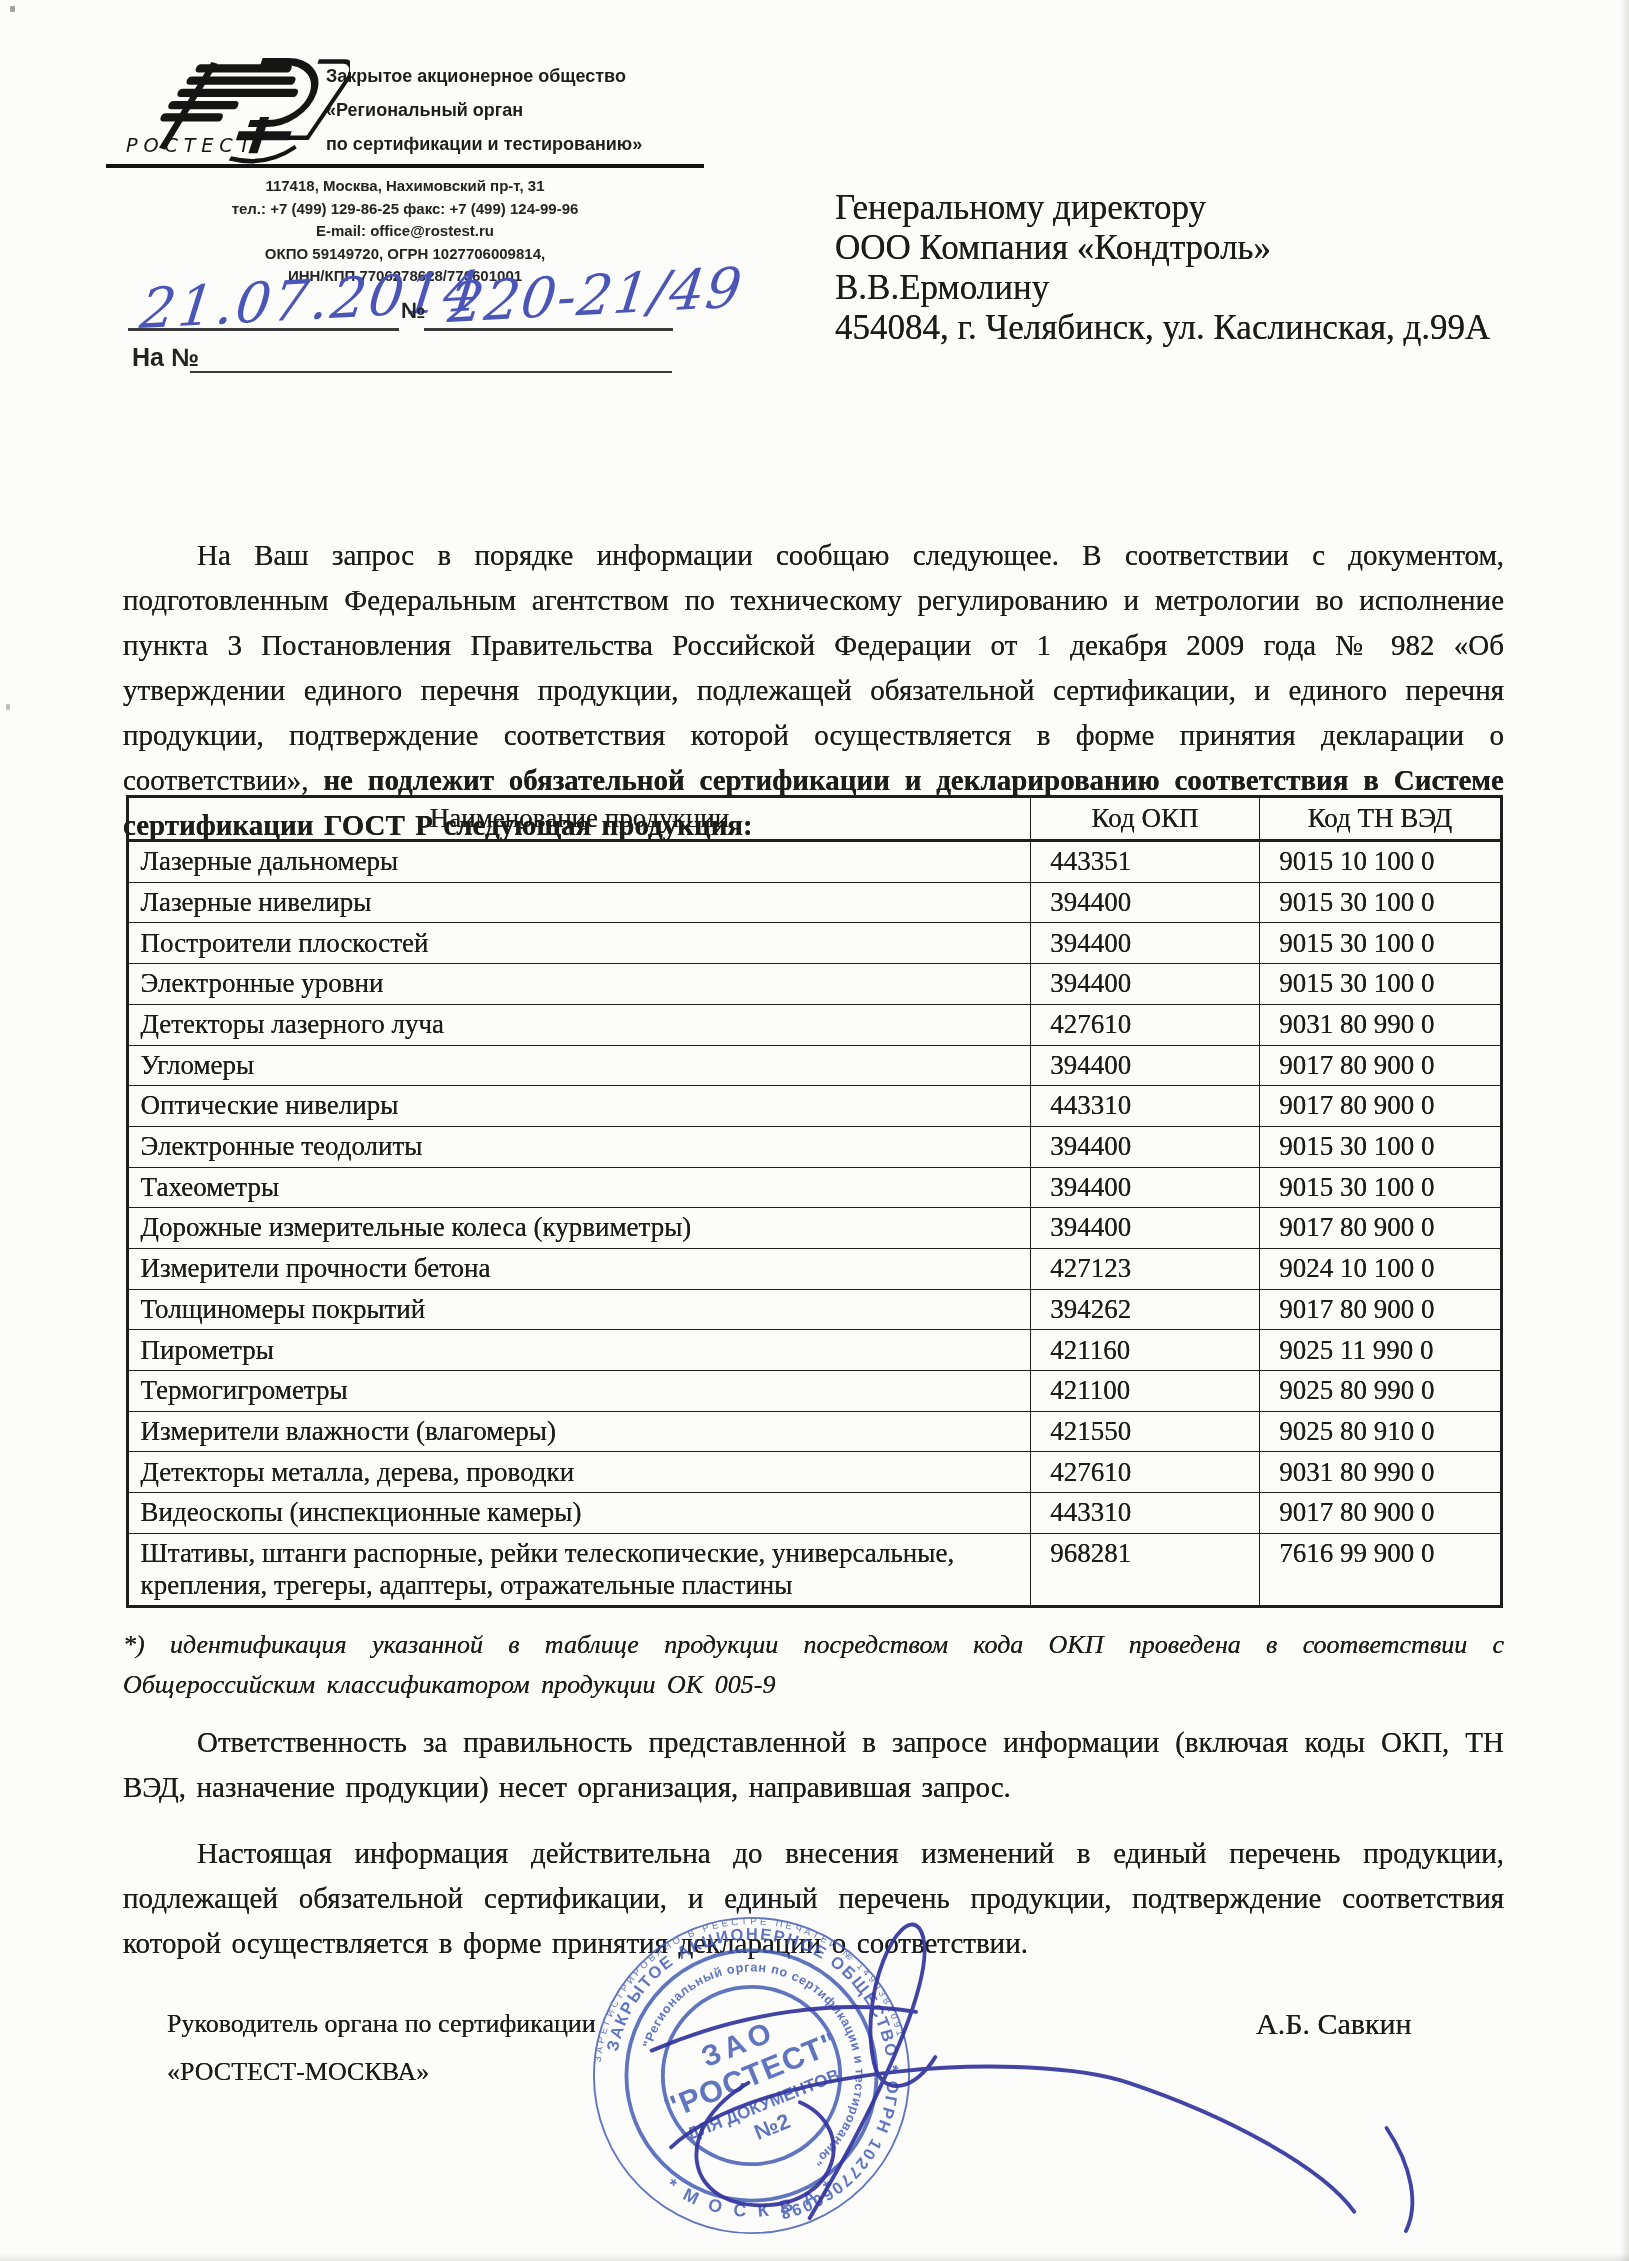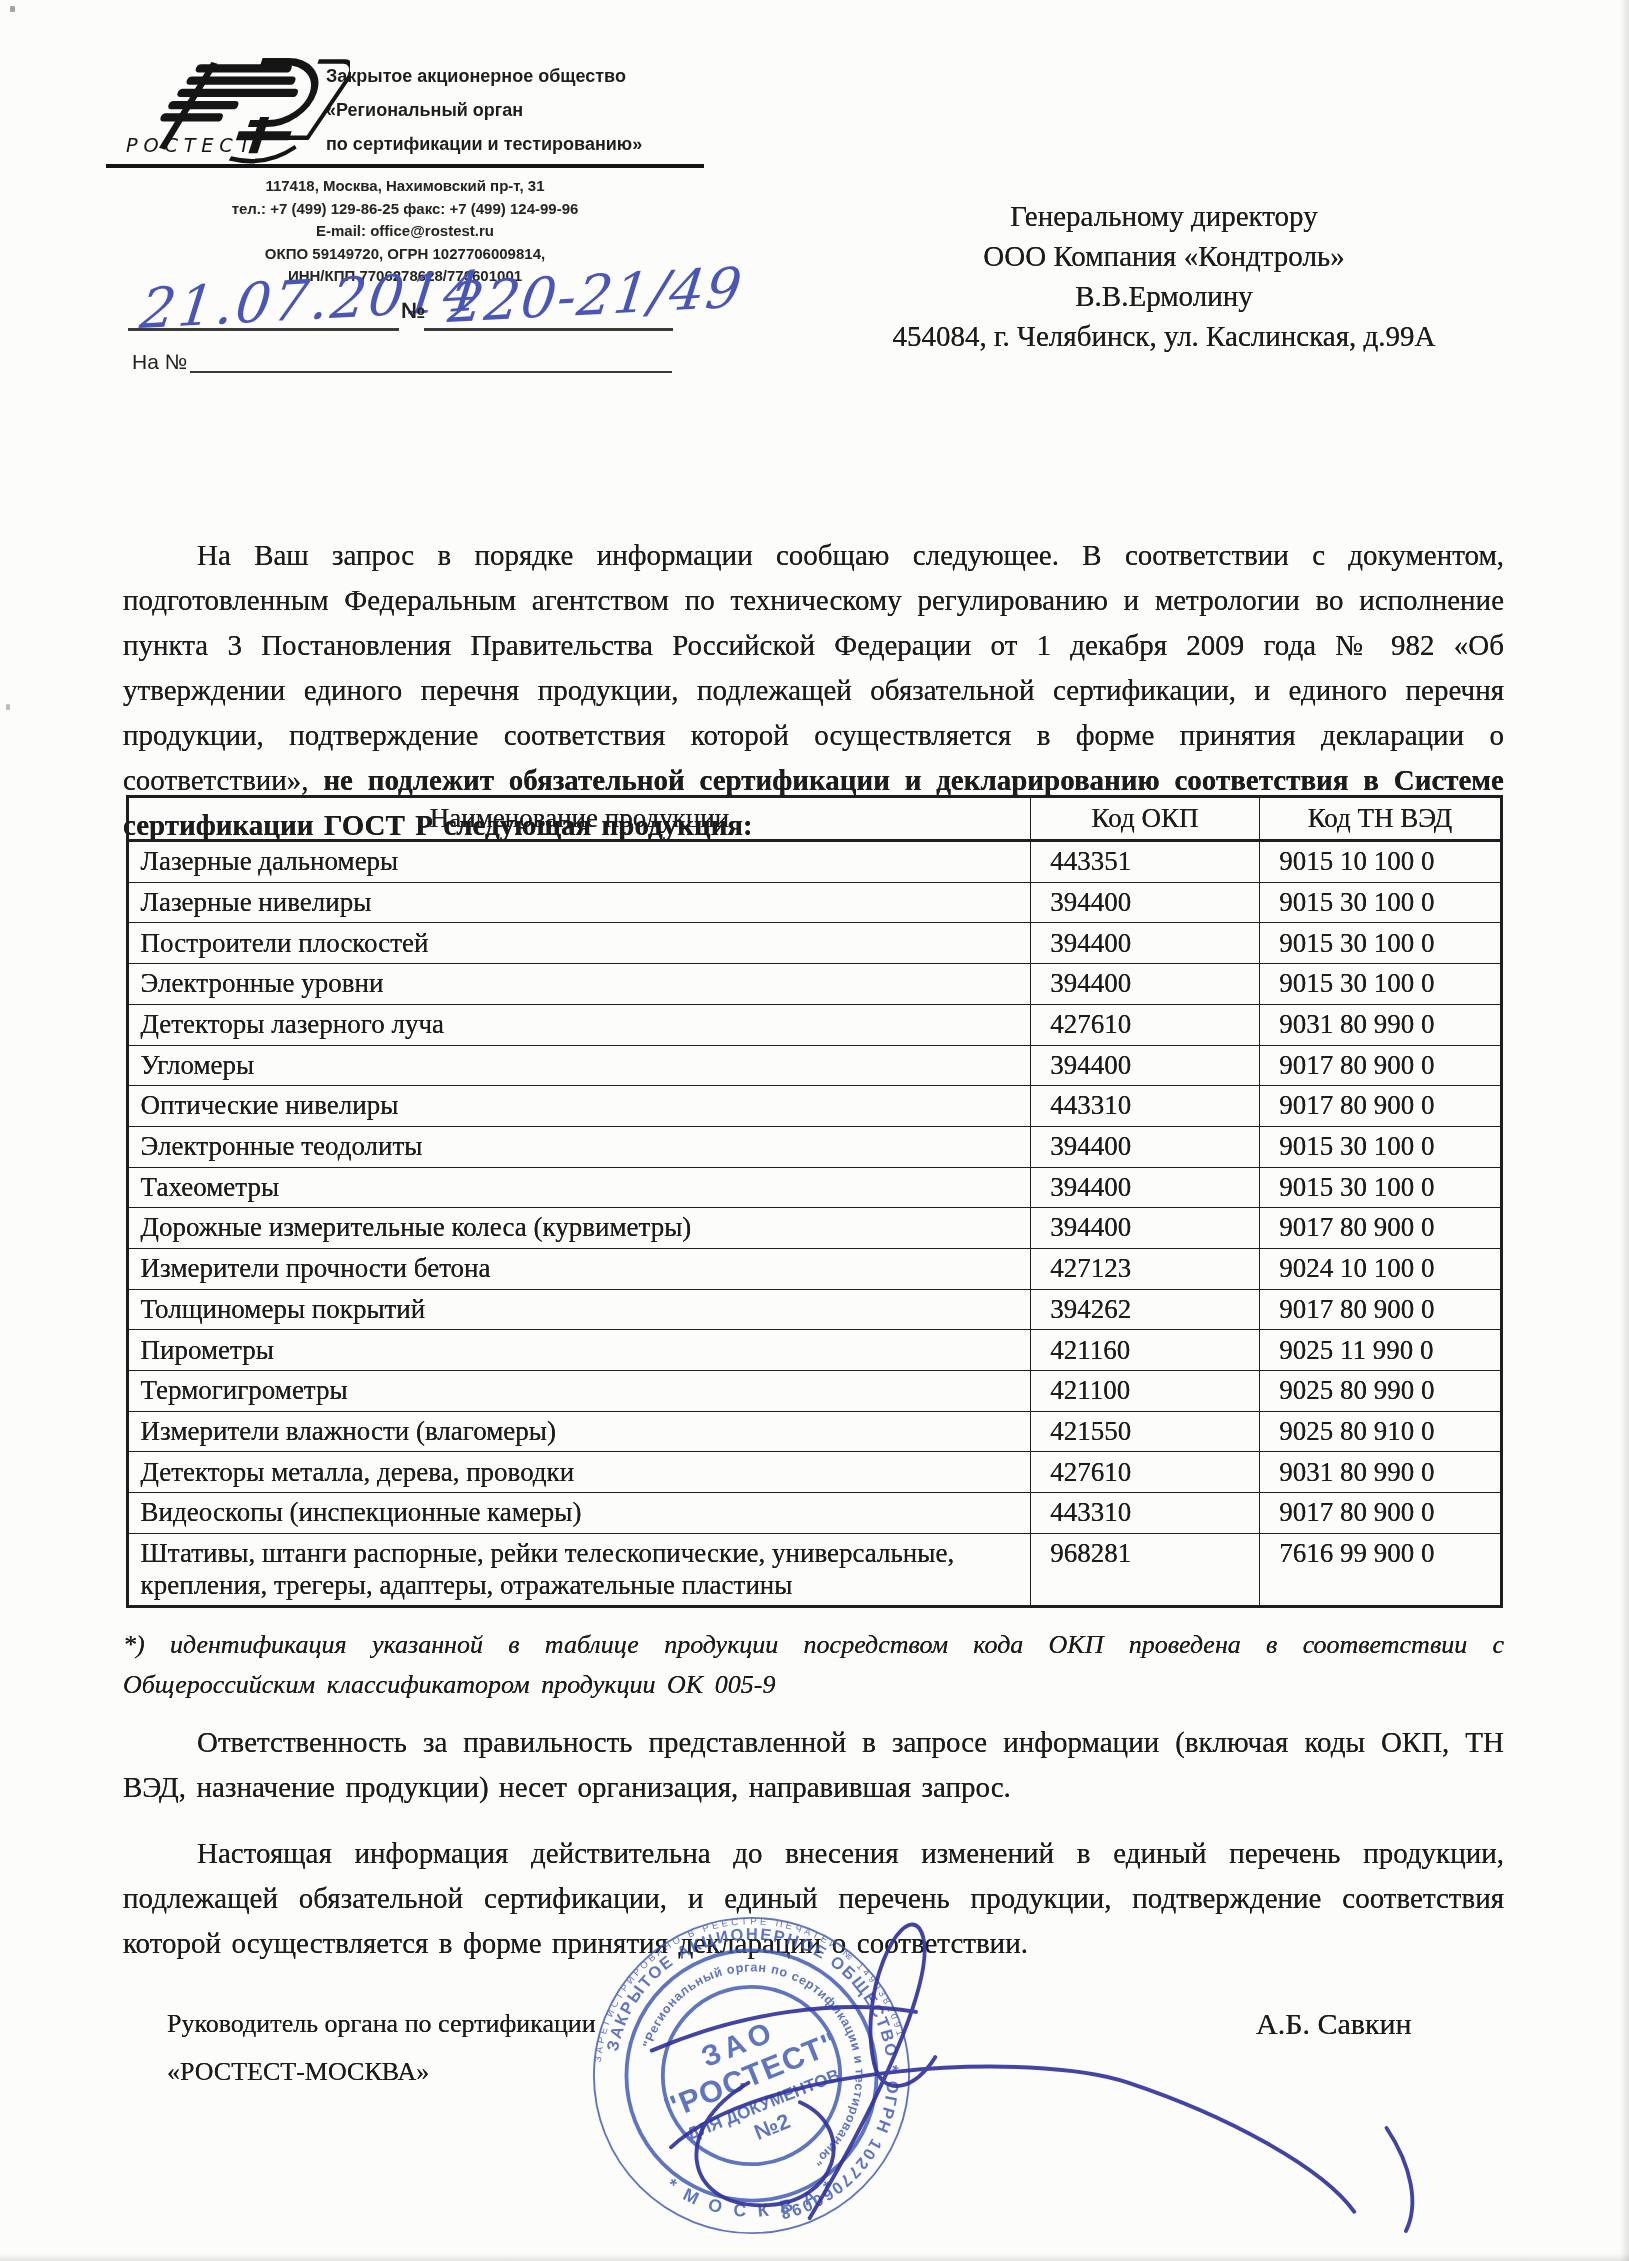--- a/index.html
+++ b/index.html
@@ -33,26 +33,26 @@
     white-space:nowrap;
   }
   .hw-date{position:absolute;left:137px;top:277px;font-size:55px;letter-spacing:2.6px;}
   .hw-number{position:absolute;left:445px;top:271px;font-size:55px;letter-spacing:1.3px;}
   .u-line{position:absolute;height:2.6px;background:#3a3a3a;}
   .no-sign{
     position:absolute;left:401px;top:298px;
     font-family:"Liberation Sans", sans-serif;font-weight:700;font-size:22px;color:#222;
   }
   .ref-label{
-    position:absolute;left:132px;top:350px;
-    font-family:"Liberation Sans", sans-serif;font-weight:400;font-size:21px;color:#222;
+    position:absolute;left:132px;top:343px;
+    font-family:"Liberation Sans", sans-serif;font-weight:700;font-size:25px;color:#222;
   }
   .recipient{
-    position:absolute;left:835px;top:196px;width:658px;
-    font-size:29px;line-height:40px;text-shadow:0 0 0.4px #1c1c1c;text-align:center;
+    position:absolute;left:835px;top:188px;width:658px;
+    font-size:35px;line-height:40px;text-shadow:0 0 0.4px #1c1c1c;
   }
   
   .par{
     position:absolute;left:123px;width:1381px;
     font-size:29px;line-height:45px;text-align:justify;text-indent:74px;
     word-spacing:3.2px;text-shadow:0 0 0.4px #1c1c1c;
   }
   .p1{top:485px;margin-top:48px;}
   .p2{top:1720px;}
   .p3{top:1831px;}

